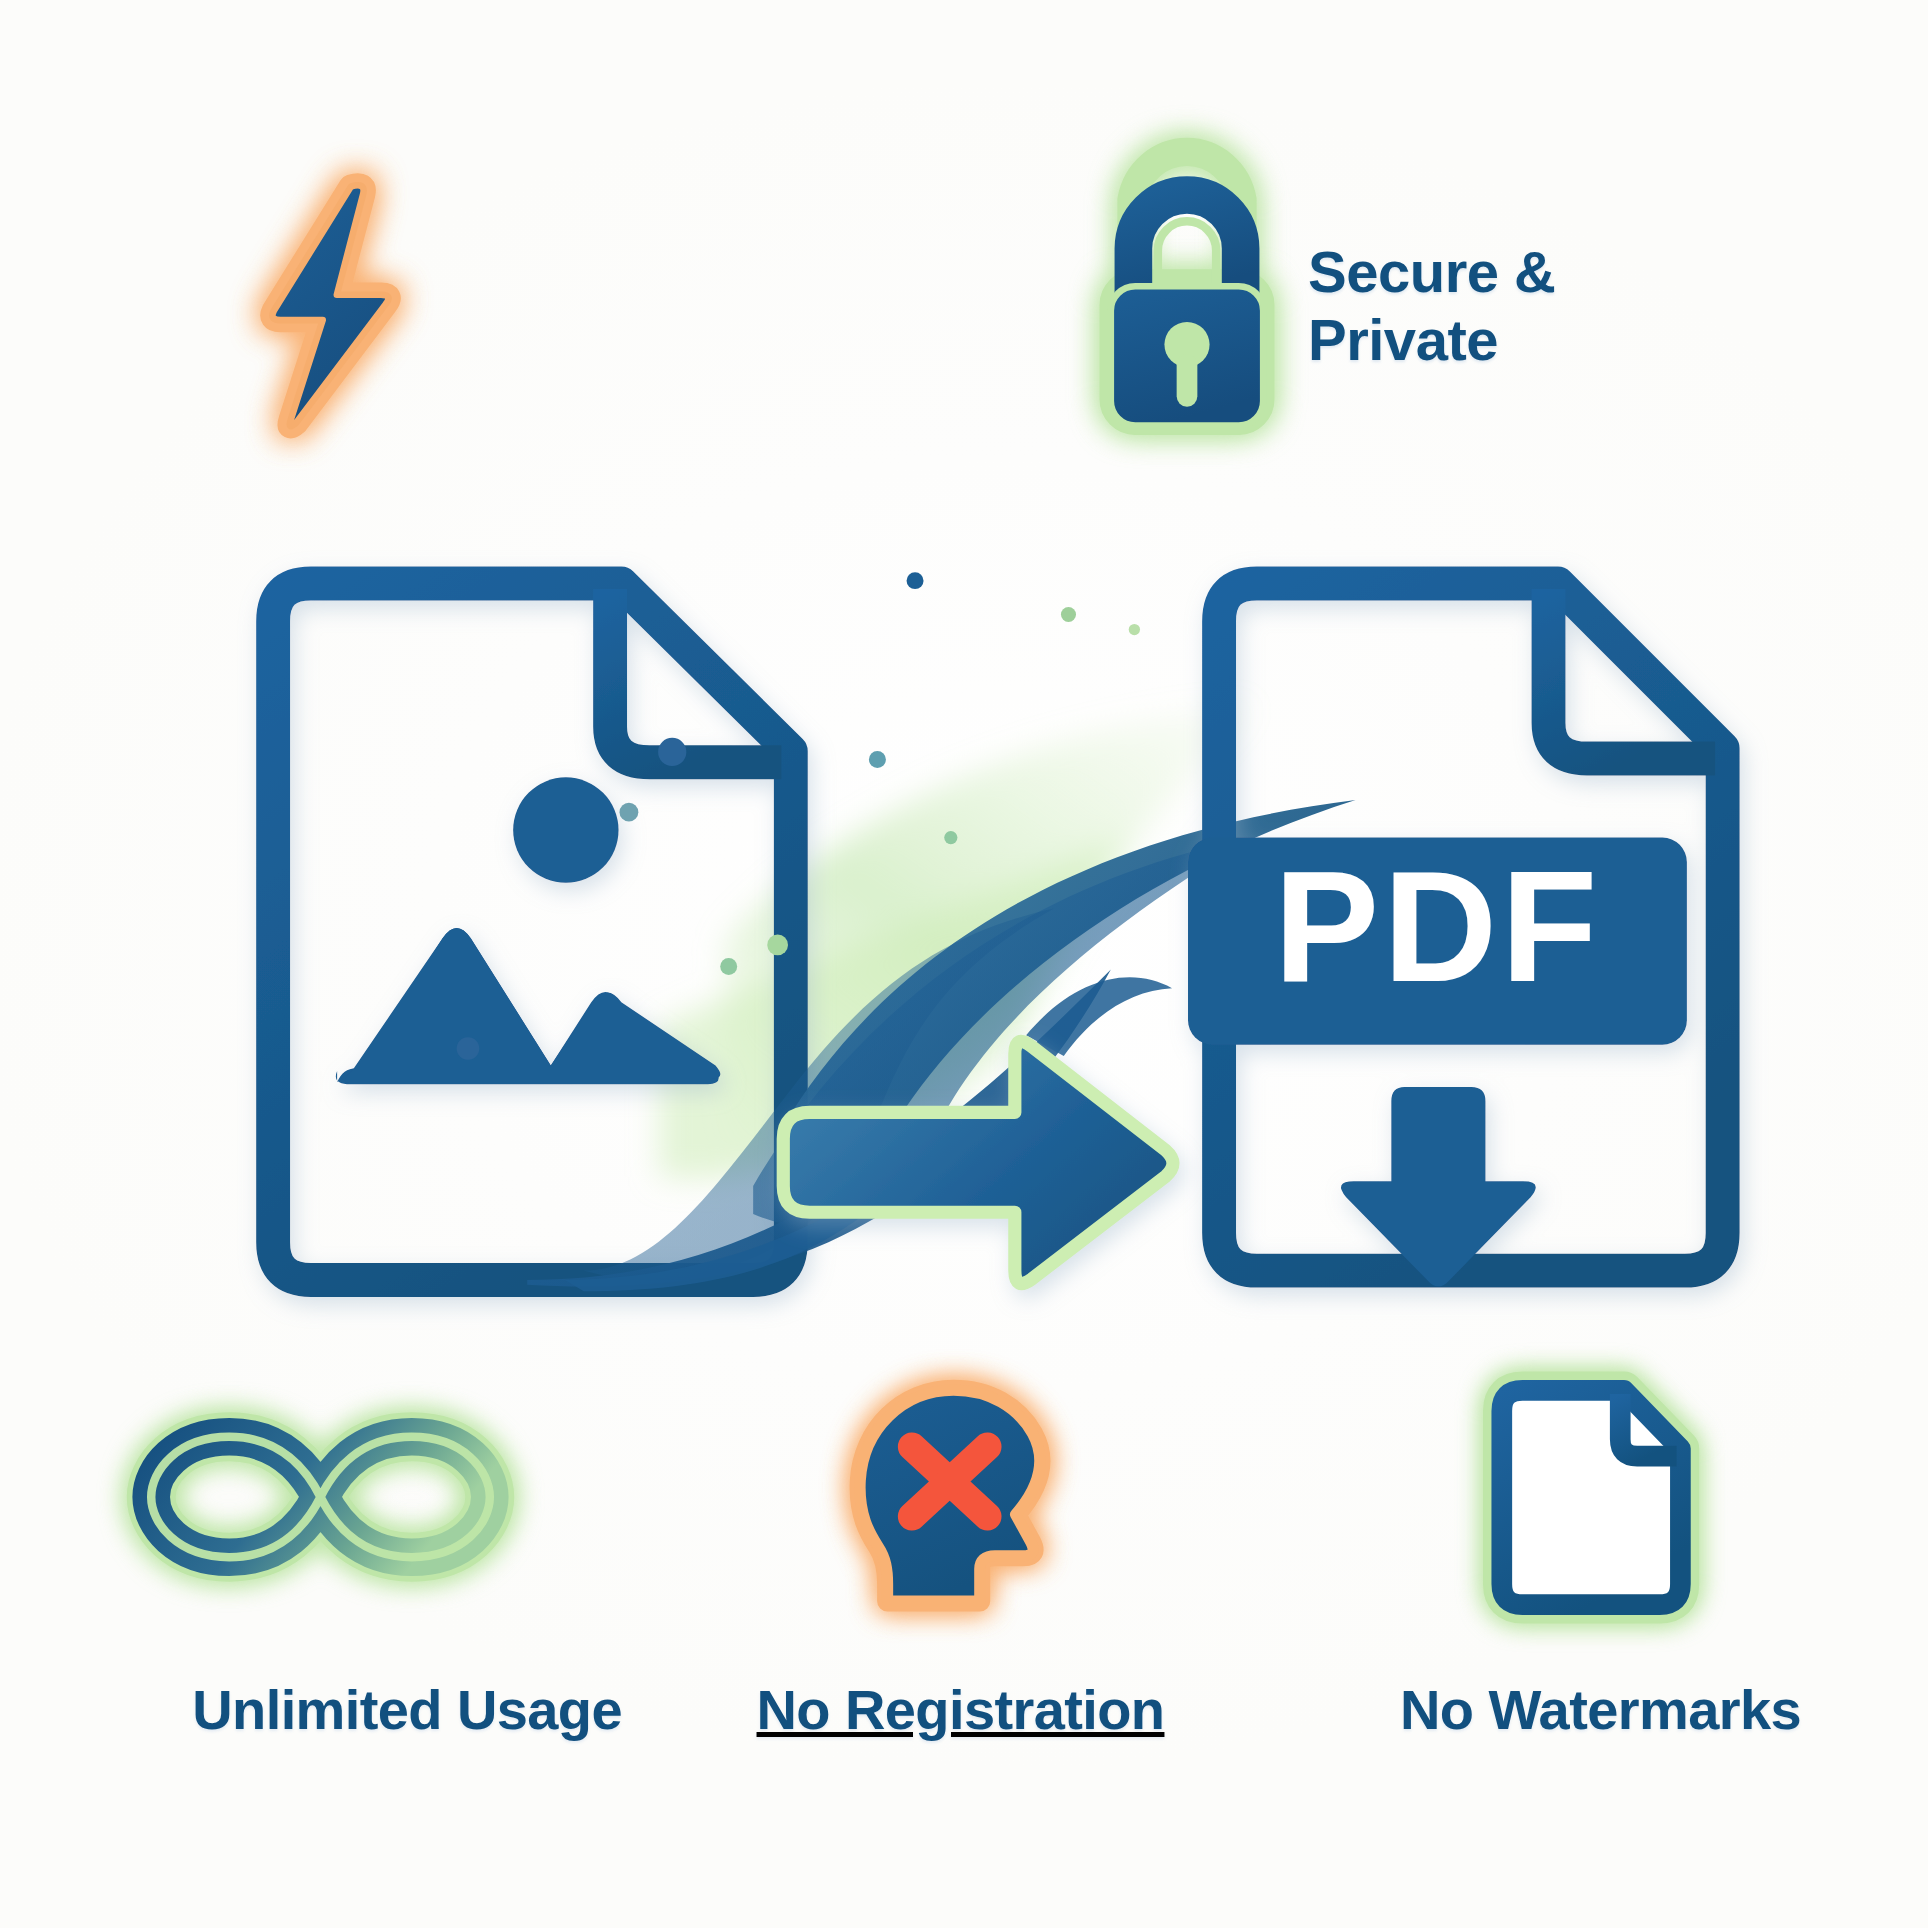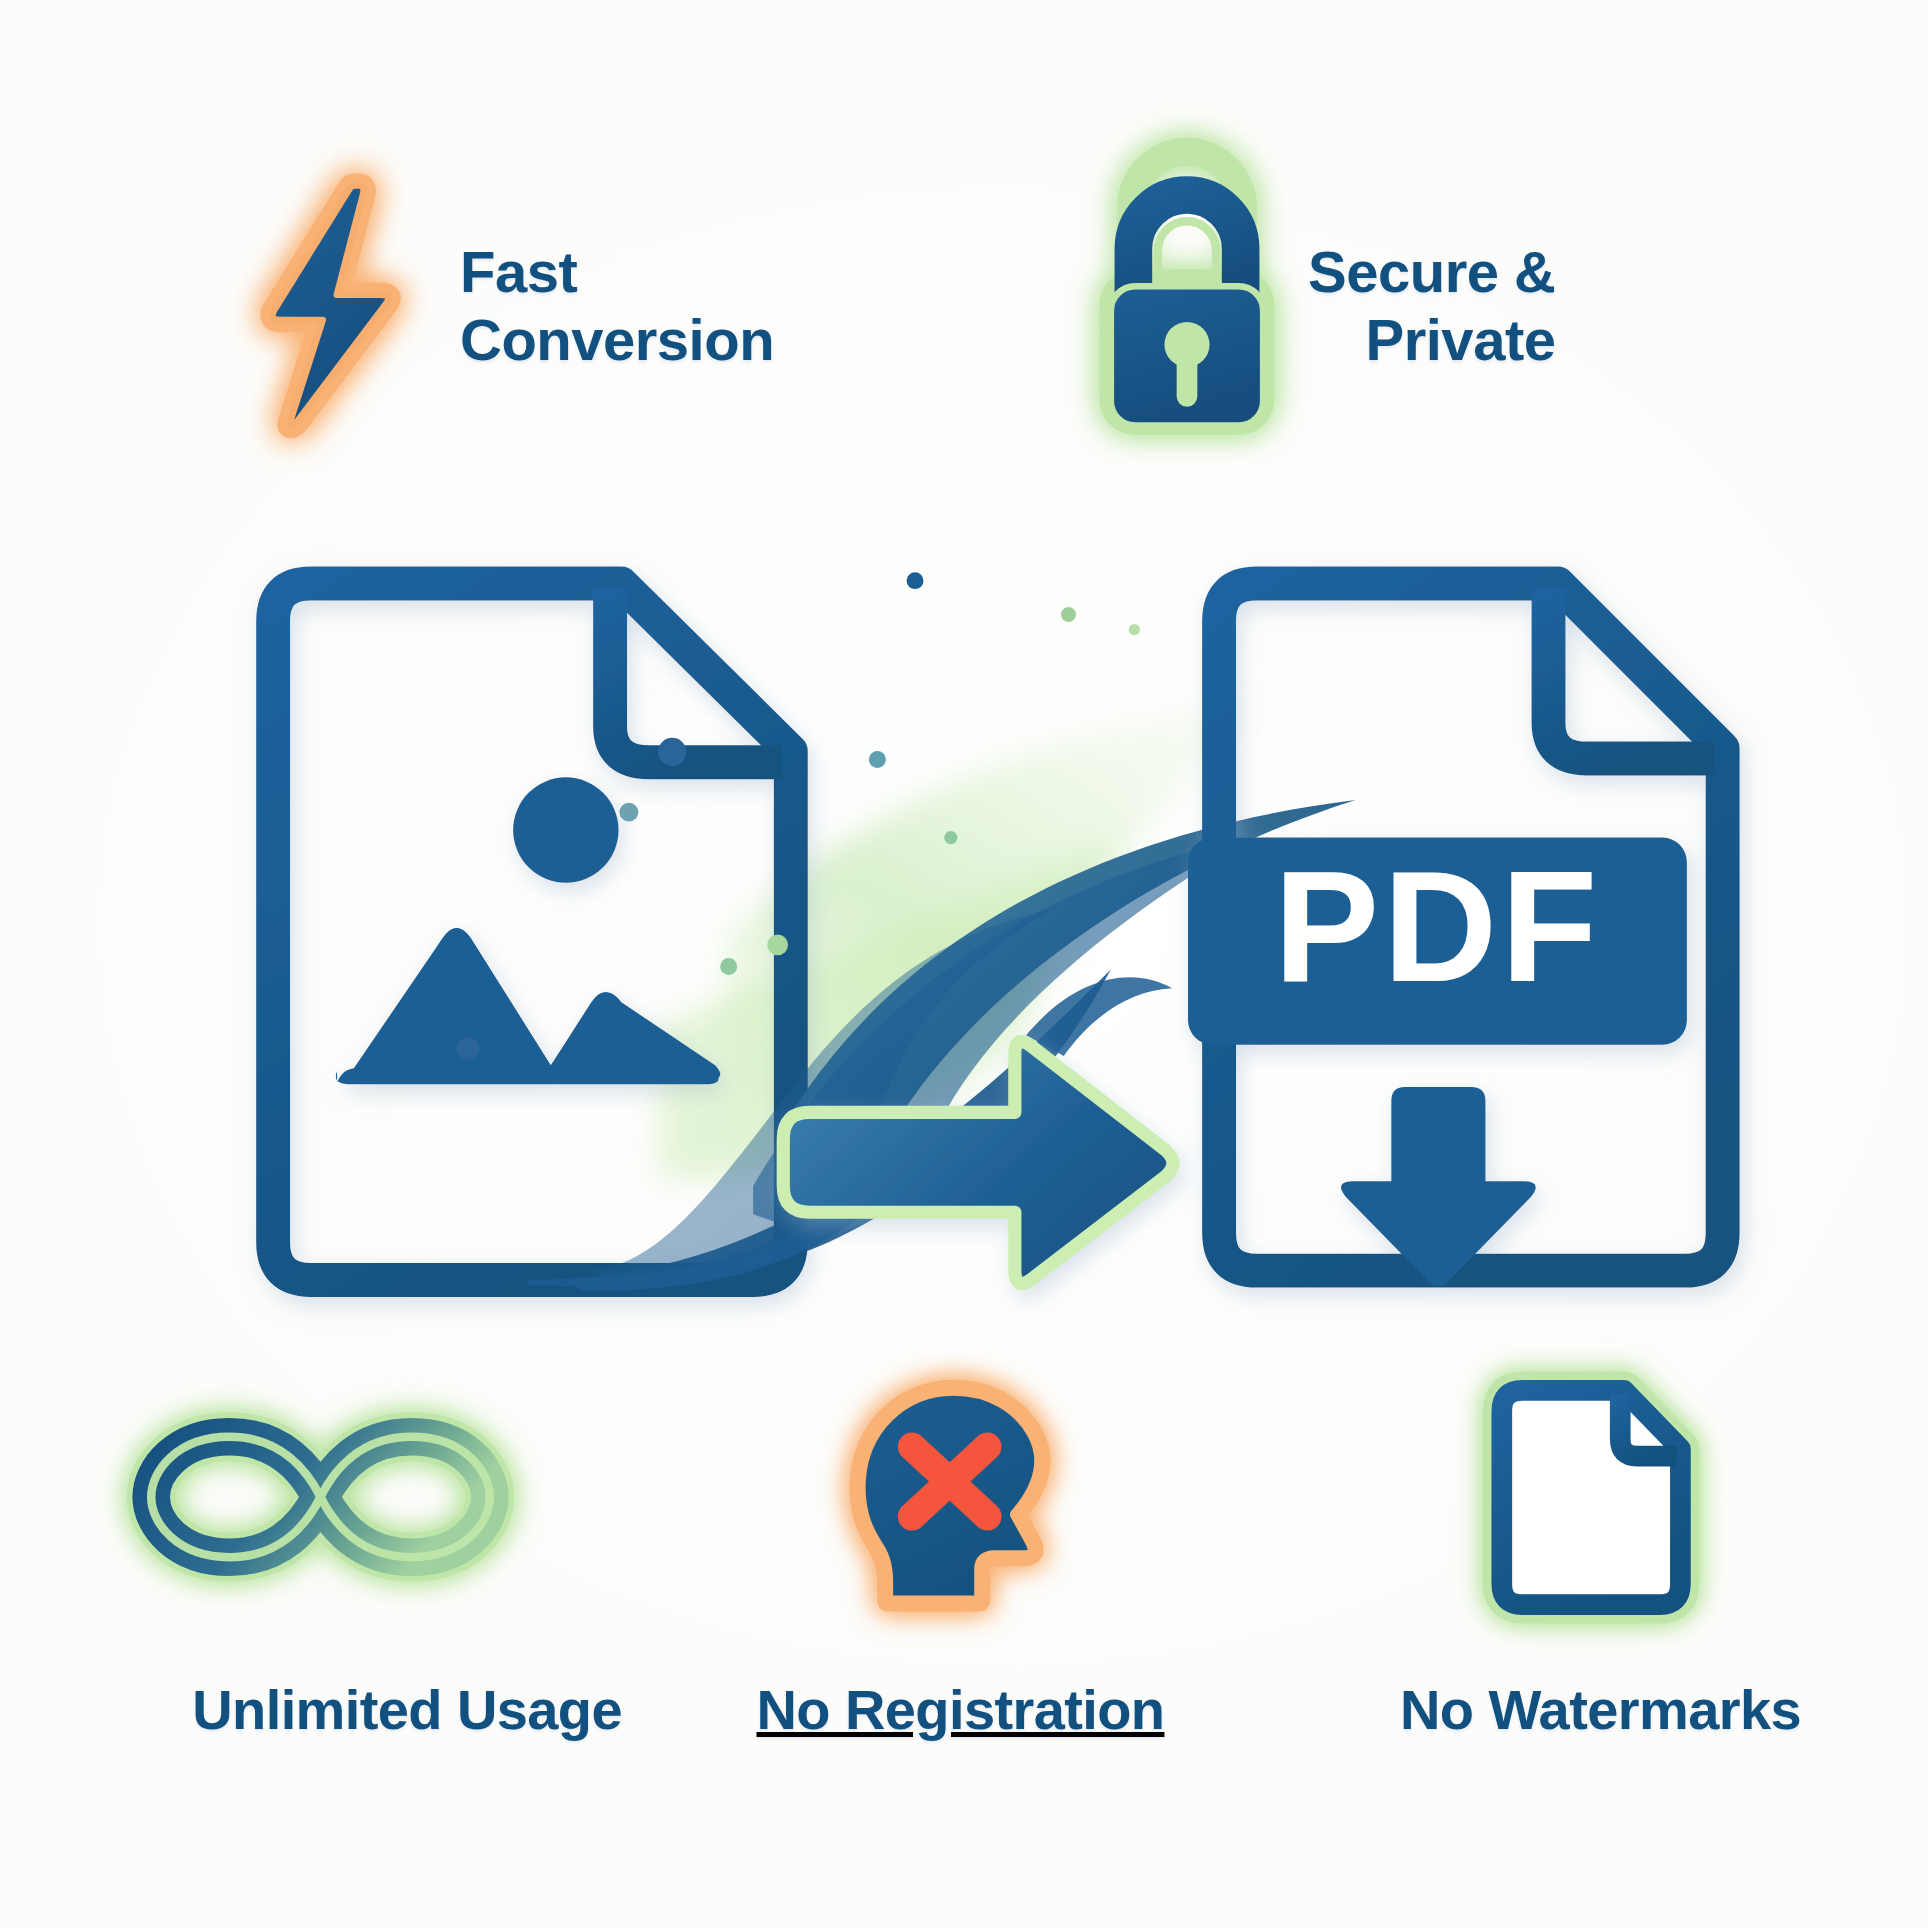--- a/index.html
+++ b/index.html
@@ -32,21 +32,21 @@
     left: 0;
     width: 1928px;
     height: 282px;
   }
   .feature-top {
     position: absolute;
     display: flex;
     align-items: center;
   }
   .feature-top.fast  { left: 240px; top: 19px; }
-  .feature-top.secure{ left: 1088px; top: 19px; text-align: right; }
+  .feature-top.secure{ left: 1088px; top: 19px; }
 
   .ft-icon {
     position: relative;
     width: 188px;
     height: 254px;
     flex: none;
   }
   .ft-label {
     font-size: 58px;
     font-weight: 600;
@@ -125,22 +125,20 @@
               <stop offset="0%" stop-color="#1d5f96"></stop>
               <stop offset="100%" stop-color="#174f80"></stop>
             </linearGradient>
           </defs>
           <g filter="url(#glowOrange)">
             <path d="M118 8 L36 140 Q31 150 43 150 L88 150 L54 256 Q50 268 60 259 L155 133 Q163 123 150 123 L103 123 L131 16 Q134 3 118 8 Z" fill="#f9b274" stroke="#f9b274" stroke-width="26" stroke-linejoin="round"></path>
           </g>
           <path d="M118 8 L36 140 Q31 150 43 150 L88 150 L54 256 Q50 268 60 259 L155 133 Q163 123 150 123 L103 123 L131 16 Q134 3 118 8 Z" fill="url(#boltBlue)" stroke="#f6ad6d" stroke-width="7" stroke-linejoin="round"></path>
         </svg>
       </div>
-      <div class="ft-label">Fast
-Conversion</div>
     </div>
 
     <div class="feature-top secure">
       <div class="ft-icon">
         <svg width="198" height="254" viewBox="0 0 210 270">
           <defs>
             <filter id="glowGreen" x="-80%" y="-80%" width="260%" height="260%">
               <feGaussianBlur stdDeviation="15" result="b"></feGaussianBlur>
               <feMerge>
                   <feMergeNode in="b"></feMergeNode>

